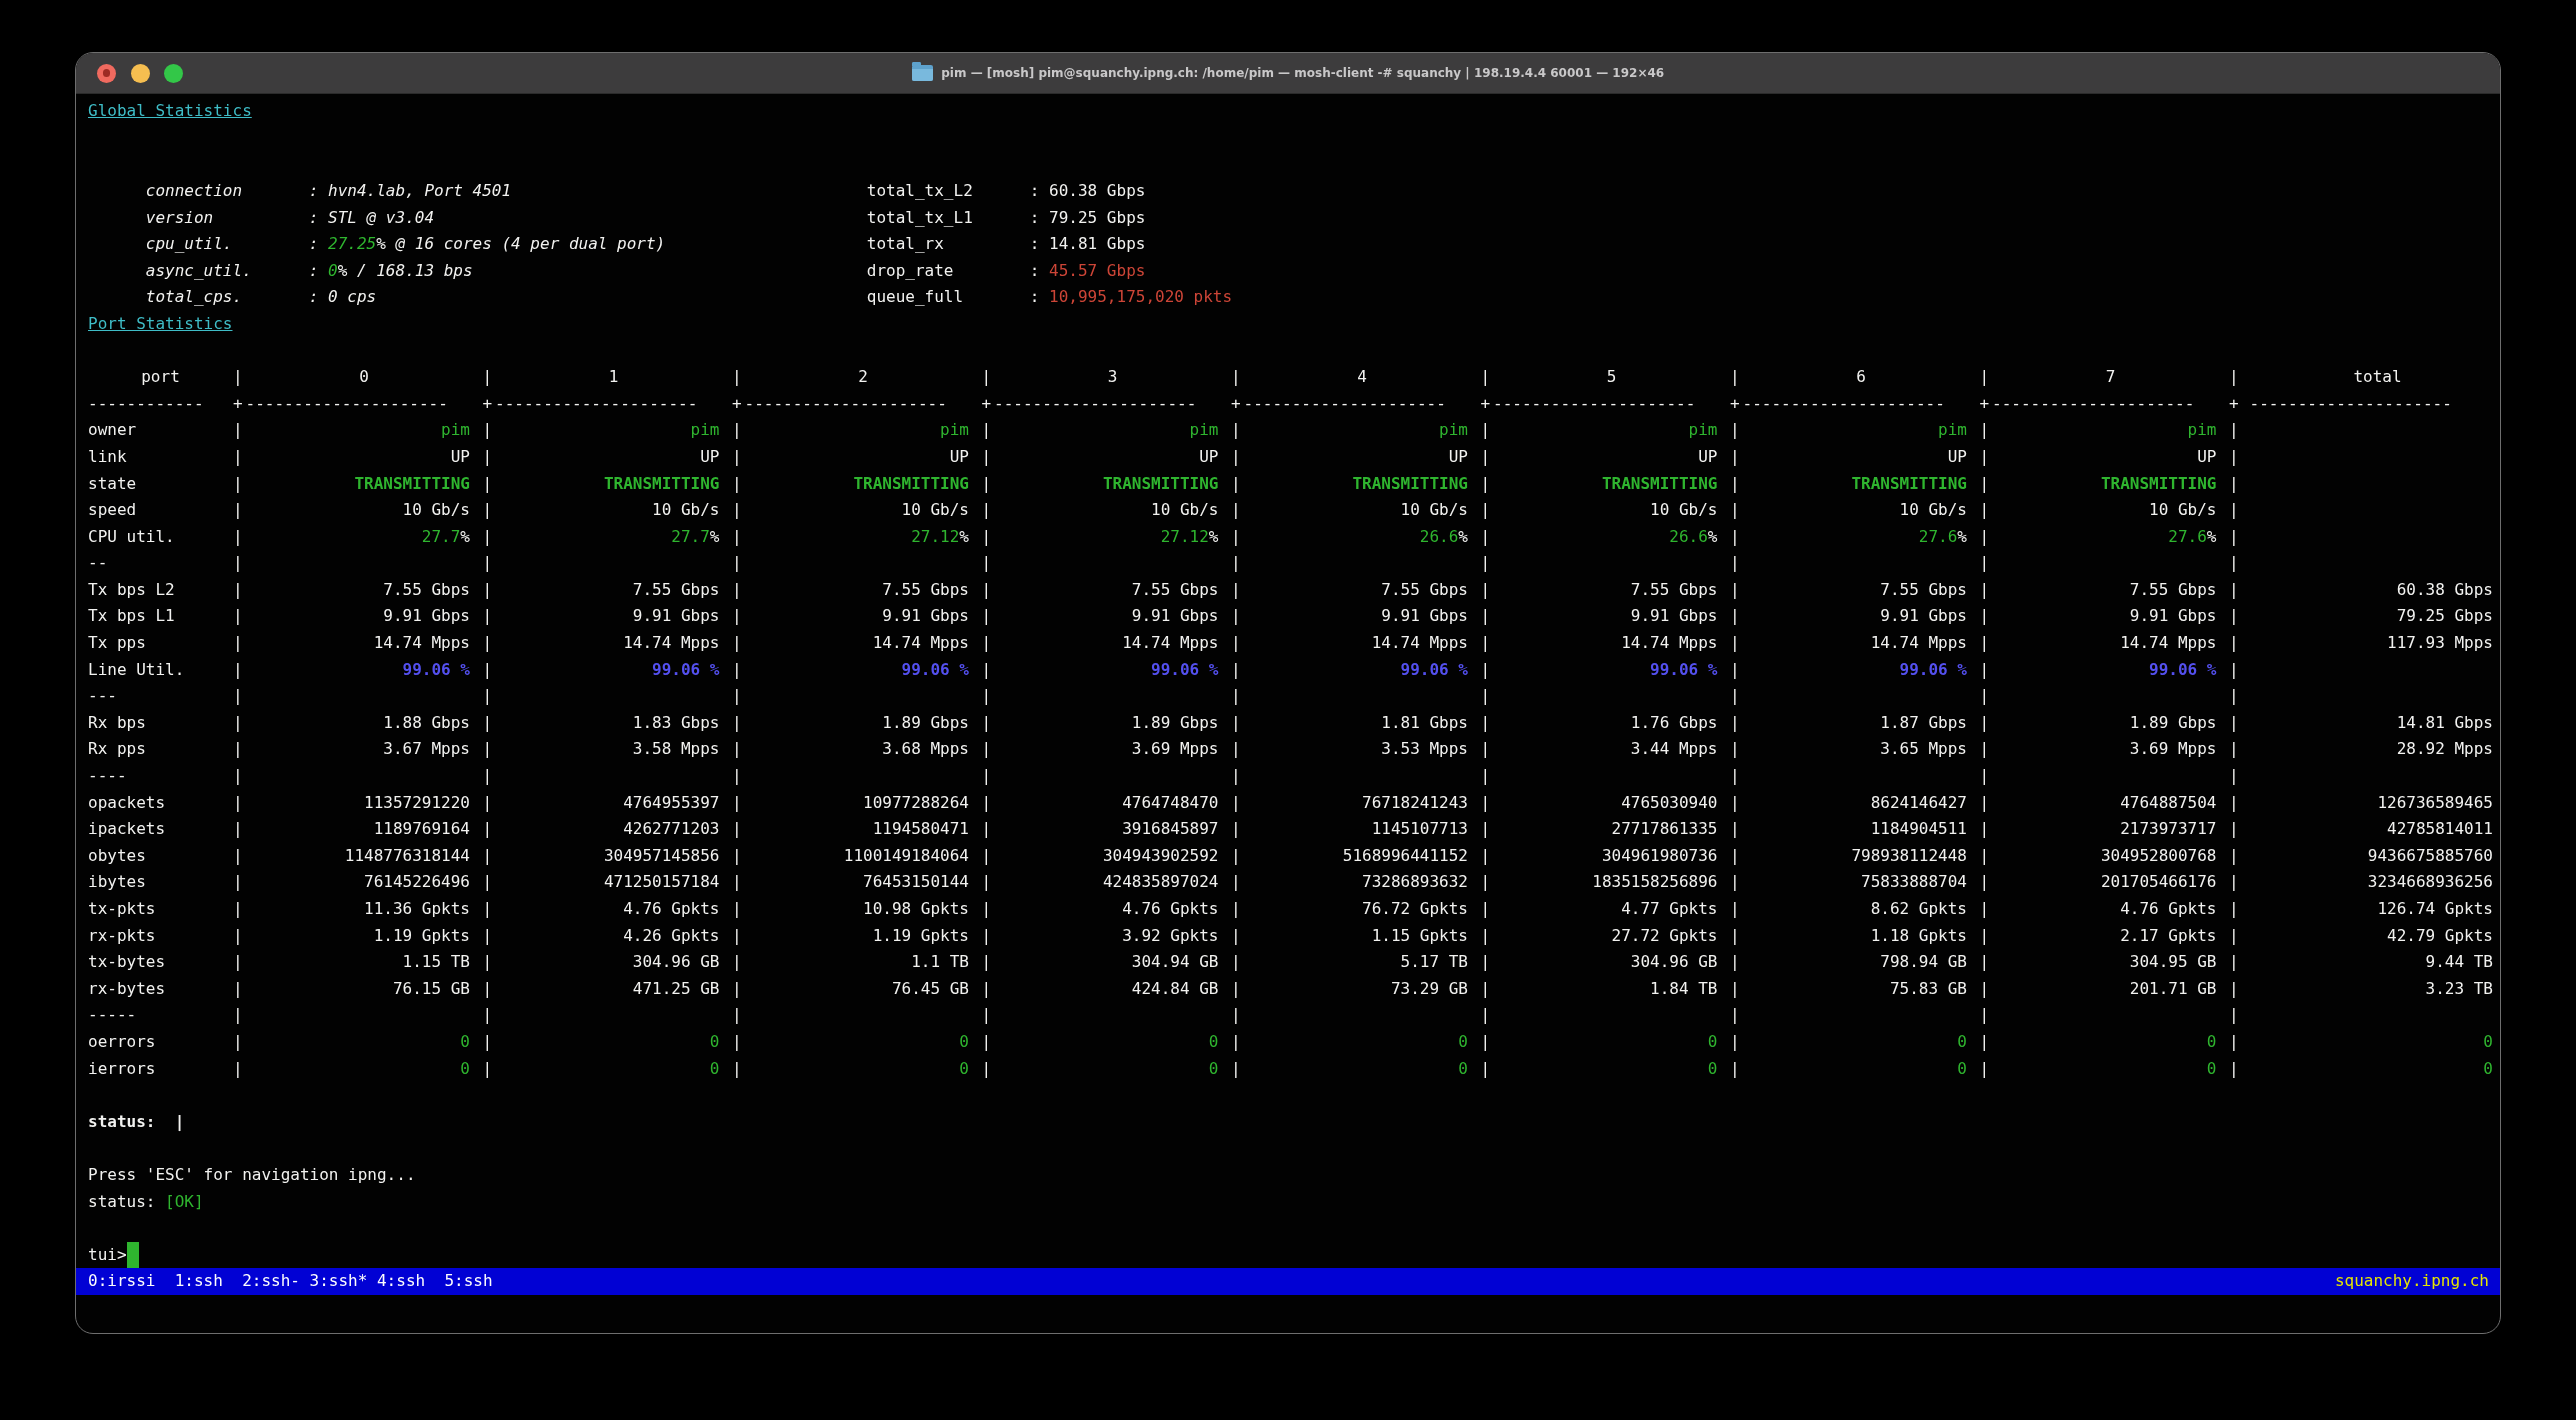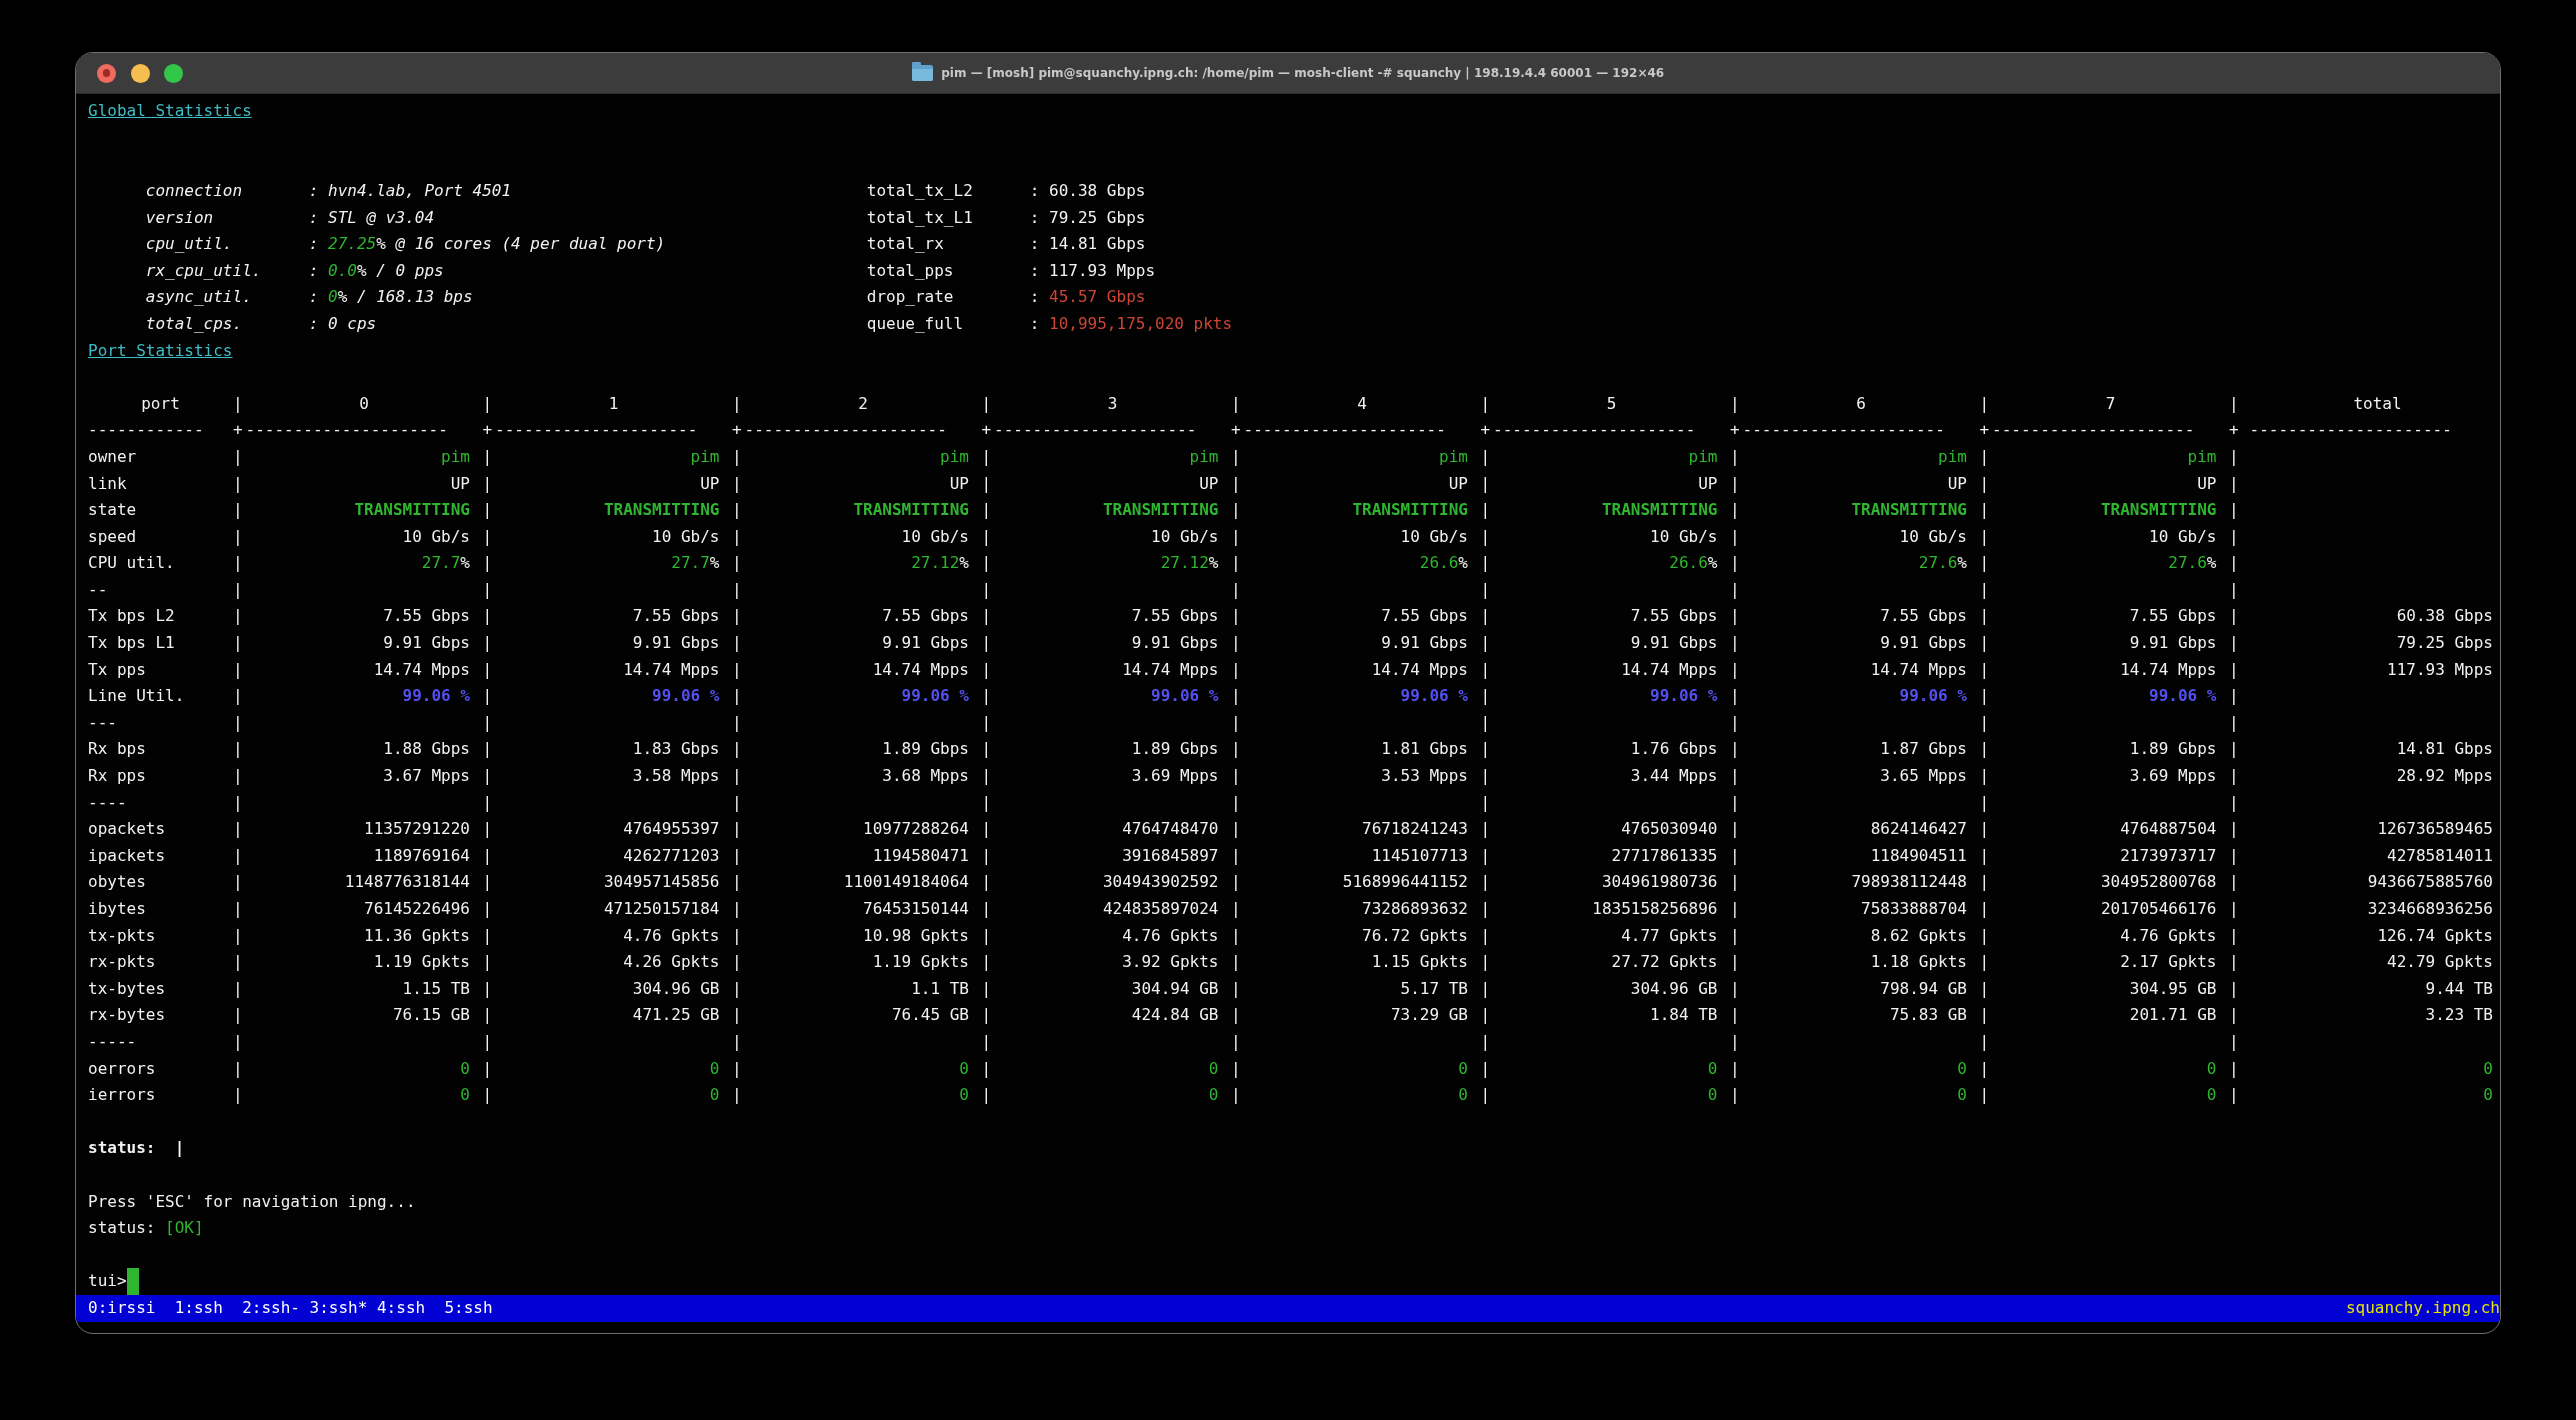--- a/index.html
+++ b/index.html
@@ -41,21 +41,21 @@
   .center{text-align:center;padding-right:0;}
   .dashcell{text-align:left;padding-right:0;}
 
   .c-white{color:#f2f2f0;}
   .c-green{color:#2fb52f;}
   .c-red{color:#cd4537;}
   .c-blue{color:#5450ef;font-weight:bold;}
 
   .cursor{display:inline-block;width:12.5px;background:#2fb52f;}
 
-  .bar{background:#0101d4;color:#fdfdfd;display:flex;justify-content:space-between;}
+  .bar{background:#0101d4;color:#fdfdfd;display:flex;justify-content:space-between;padding-right:11px;}
   .bar-host{color:#e5e500;}
 </style>
 </head>
 <body>
 
 <div class="window">
   <div class="titlebar">
     <div class="lights">
       <span class="light red"></span>
       <span class="light yellow"></span>
@@ -70,23 +70,20 @@
     <div class="line"></div>
 
     <div class="line">
       <span class="gs-left"><span class="glabel">connection</span>: <span><span class="c-white">hvn4.lab, Port 4501</span></span></span><span class="glabel">total_tx_L2</span>: <span><span class="c-white">60.38 Gbps</span></span>
     </div>
     <div class="line">
       <span class="gs-left"><span class="glabel">version</span>: <span><span class="c-white">STL @ v3.04</span></span></span><span class="glabel">total_tx_L1</span>: <span><span class="c-white">79.25 Gbps</span></span>
     </div>
     <div class="line">
       <span class="gs-left"><span class="glabel">cpu_util.</span>: <span><span class="c-green">27.25</span><span class="c-white">% @ 16 cores (4 per dual port)</span></span></span><span class="glabel">total_rx</span>: <span><span class="c-white">14.81 Gbps</span></span>
-    </div>
-    <div class="line">
-      <span class="gs-left"><span class="glabel">rx_cpu_util.</span>: <span><span class="c-green">0.0</span><span class="c-white">% / 0 pps</span></span></span><span class="glabel">total_pps</span>: <span><span class="c-white">117.93 Mpps</span></span>
     </div>
     <div class="line">
       <span class="gs-left"><span class="glabel">async_util.</span>: <span><span class="c-green">0</span><span class="c-white">% / 168.13 bps</span></span></span><span class="glabel">drop_rate</span>: <span><span class="c-red">45.57 Gbps</span></span>
     </div>
     <div class="line">
       <span class="gs-left"><span class="glabel">total_cps.</span>: <span><span class="c-white">0 cps</span></span></span><span class="glabel">queue_full</span>: <span><span class="c-red">10,995,175,020 pkts</span></span>
     </div>
 
     <div class="line"></div>
     <div class="line"><span class="heading">Port Statistics</span></div>

